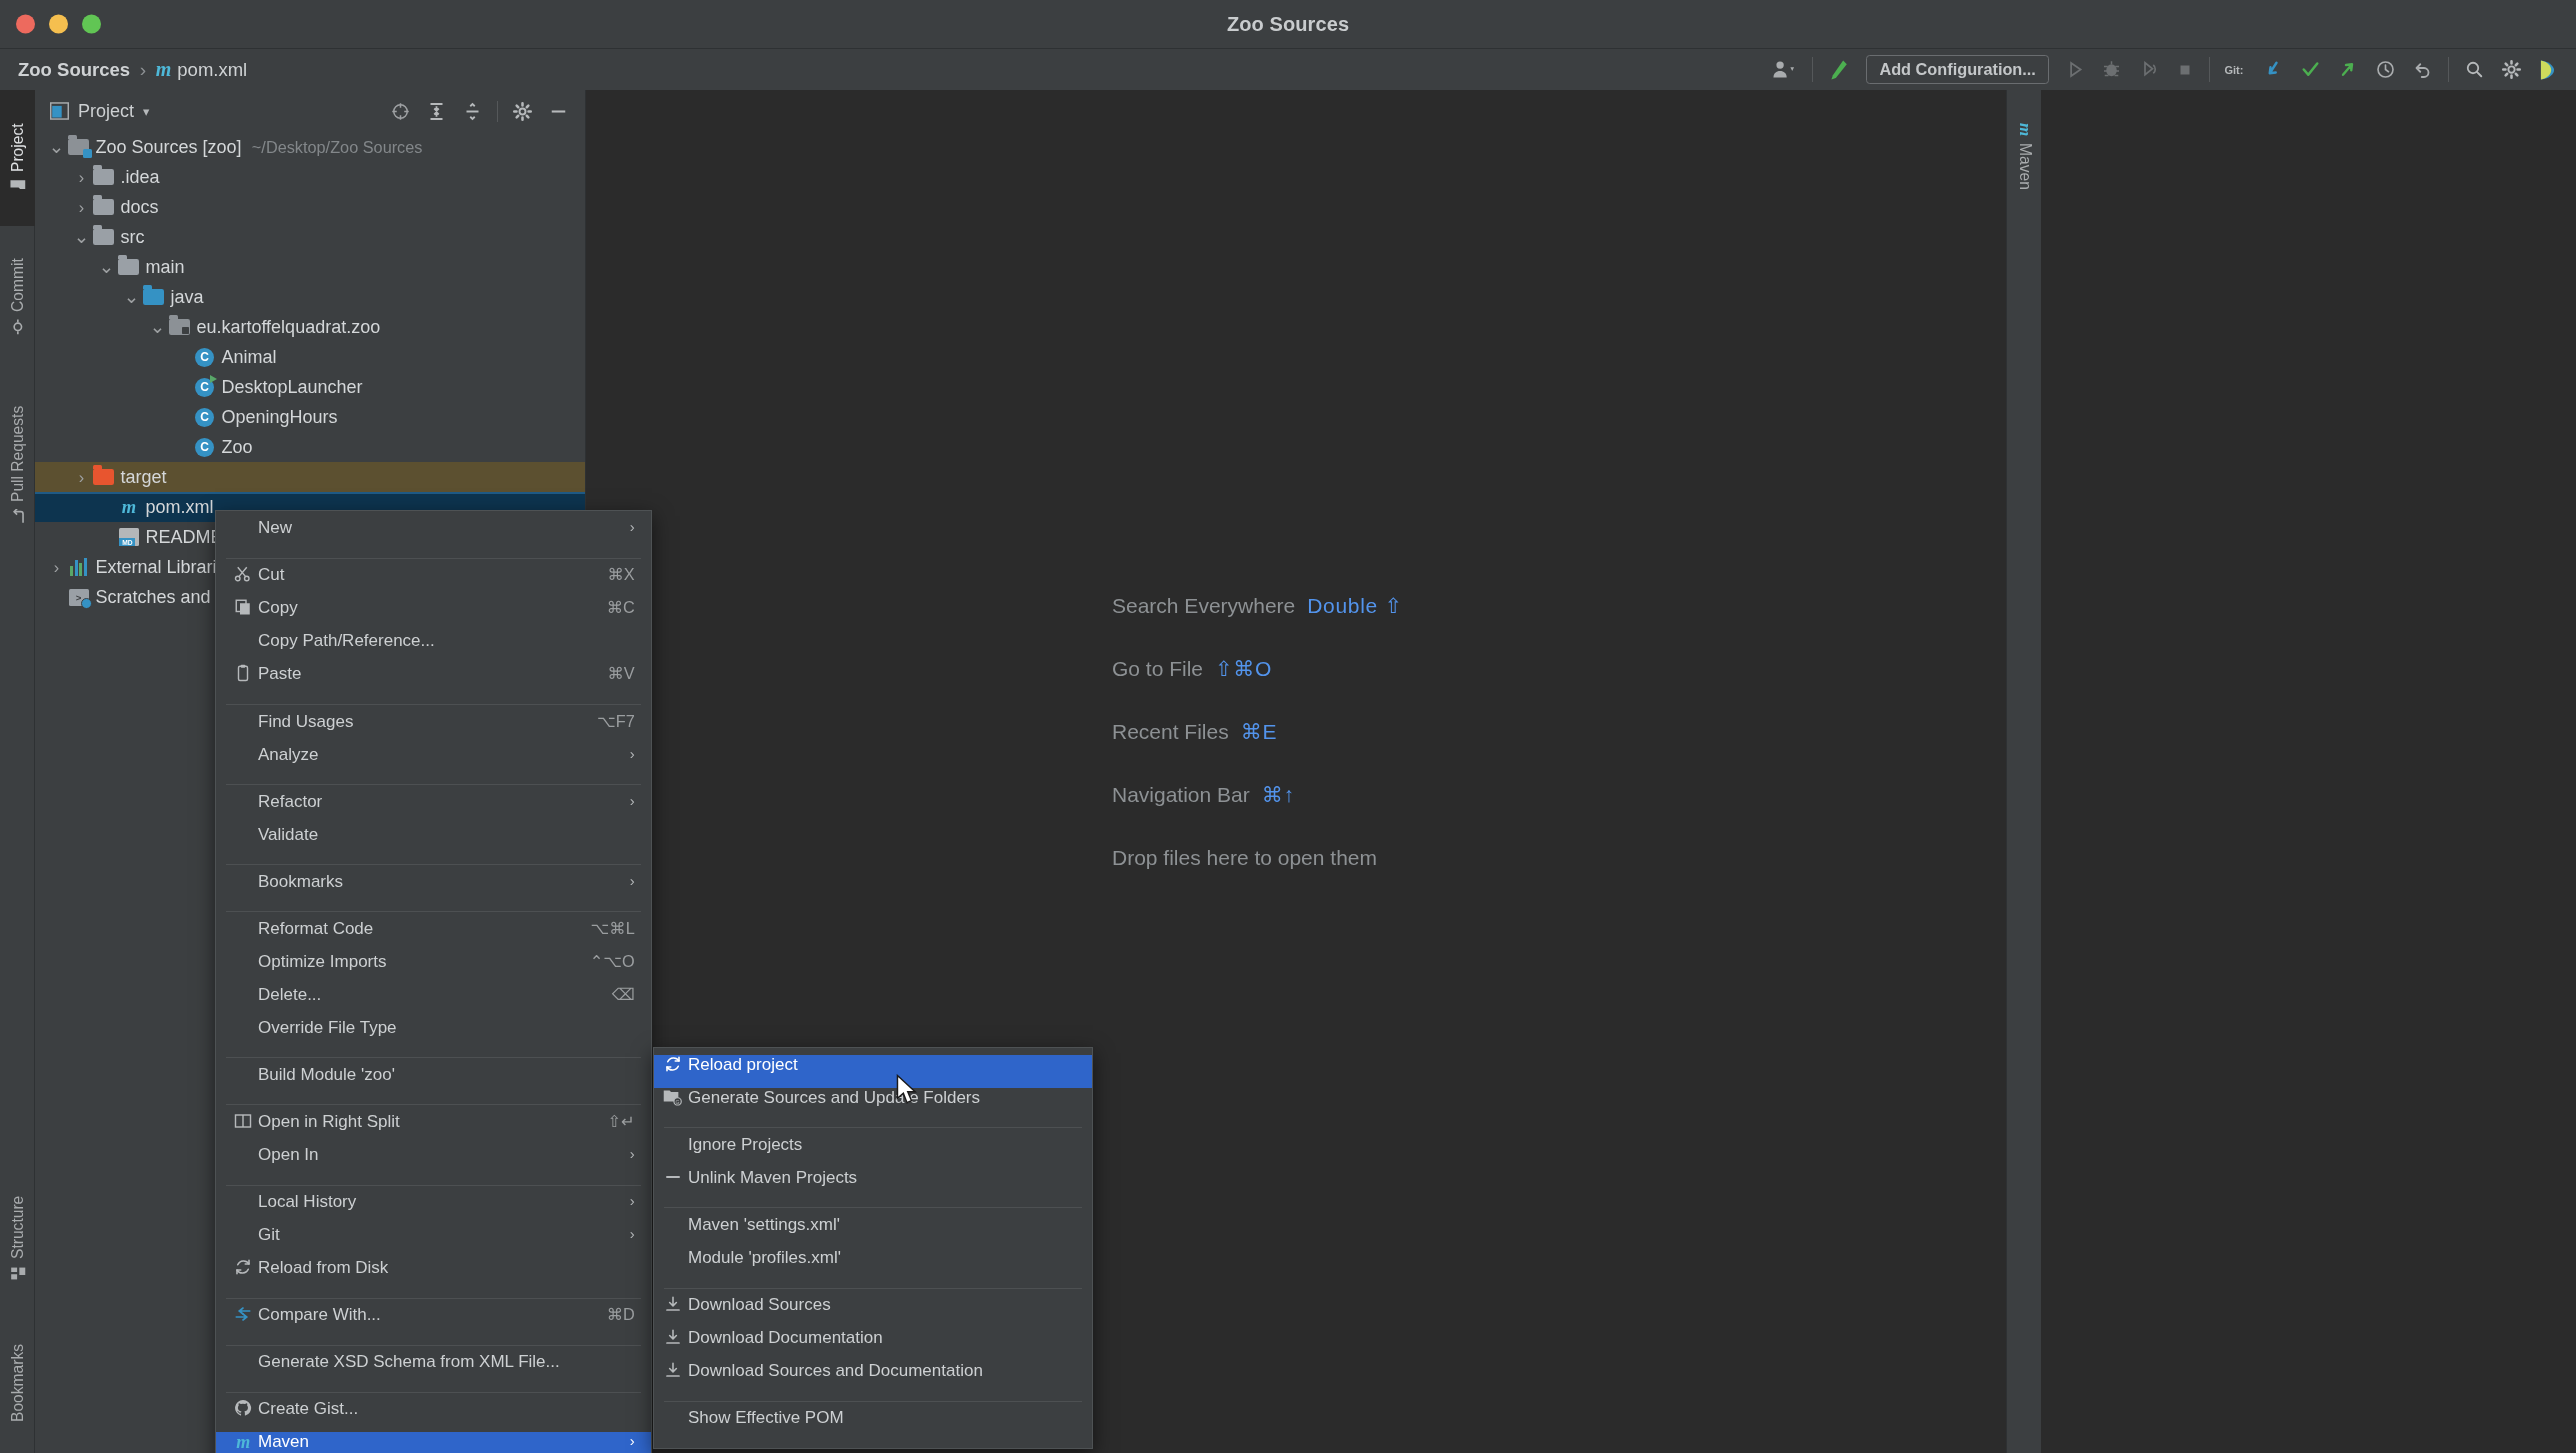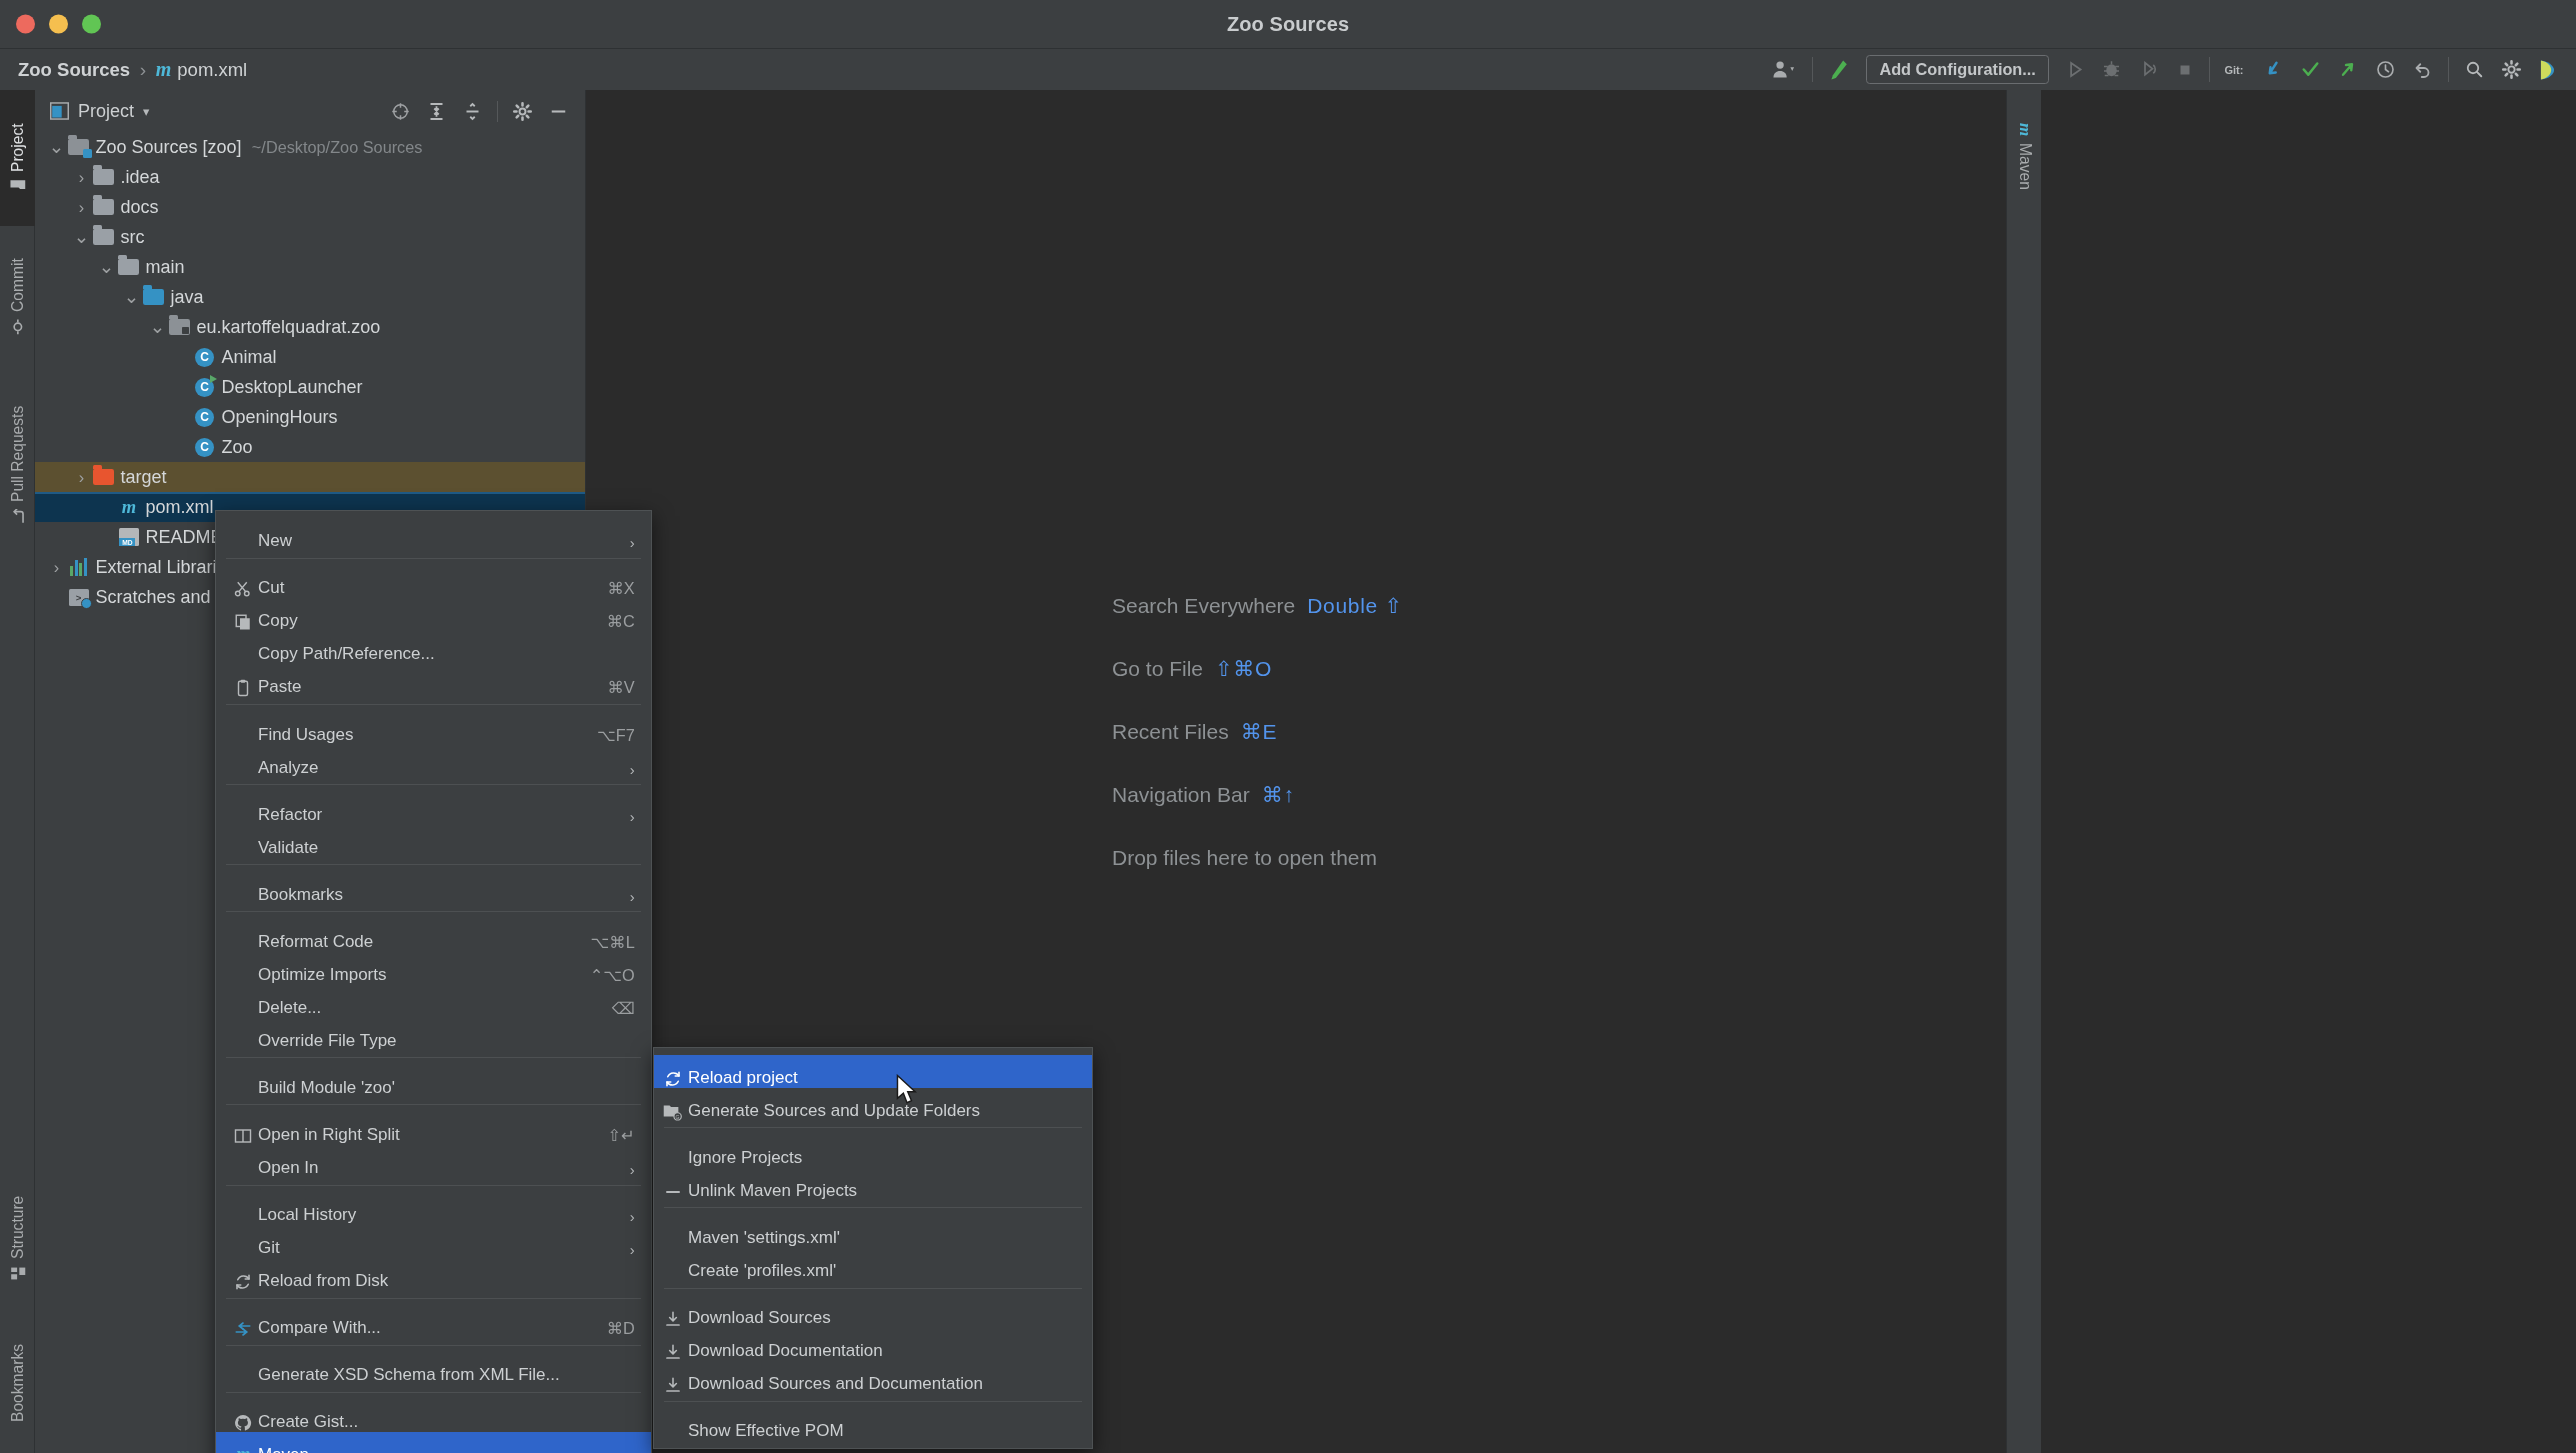--- a/index.html
+++ b/index.html
@@ -143,21 +143,21 @@
   .hint-drop { font-size:21px; color:#8d9194; margin-top:15px; }
 
   
   .ctxmenu {
     position:absolute; left:215px; top:510px; width:437px;
     background:#3c3f41; border:0.7px solid #4e5254;
     box-shadow:0 6px 19px rgba(0,0,0,.55);
     padding:7.4px 0 0 0; z-index:40;
   }
   .mi {
-    height:33px; display:flex; align-items:flex-end; position:relative;
+    height:33px; display:flex; align-items:flex-start; position:relative;
     font-size:17px; color:#cdd0d2; padding:0 16.3px 0 12px;
   }
   .mi .mi-ico { width:30px; flex:0 0 30px; display:flex; align-items:center; justify-content:center; }
   .mi .mi-lbl { flex:1 1 auto; white-space:nowrap; }
   .mi .mi-key { color:#9b9ea0; font-size:16.3px; margin-left:13.3px; white-space:nowrap; }
   .mi .mi-arrow { color:#b3b6b8; font-size:15px; margin-left:13.3px; }
   .mi.highlight { background:#2f65ca; color:#fff; }
   .mi.highlight .mi-arrow { color:#fff; }
   .msep { height:0.7px; background:#4d5052; margin:6.7px 10.4px; }
 
@@ -735,21 +735,21 @@
         </span>
         <span class="mi-lbl">Unlink Maven Projects</span>
       </div>
       <div class="msep"></div>
       <div class="mi">
         <span class="mi-ico"></span>
         <span class="mi-lbl">Maven 'settings.xml'</span>
       </div>
       <div class="mi">
         <span class="mi-ico"></span>
-        <span class="mi-lbl">Create 'profiles.xml'</span>
+        <span class="mi-lbl">Module 'profiles.xml'</span>
       </div>
       <div class="msep"></div>
       <div class="mi">
         <span class="mi-ico">
           <svg width="18" height="18" viewBox="0 0 24 24">
             <path d="M12 3v11M7.5 10l4.5 4.5L16.5 10" stroke="#b6b9bb" stroke-width="2.1" fill="none" stroke-linecap="round" stroke-linejoin="round"></path>
             <path d="M4 20h16" stroke="#b6b9bb" stroke-width="2.3" stroke-linecap="round"></path>
           </svg>
         </span>
         <span class="mi-lbl">Download Sources</span>

